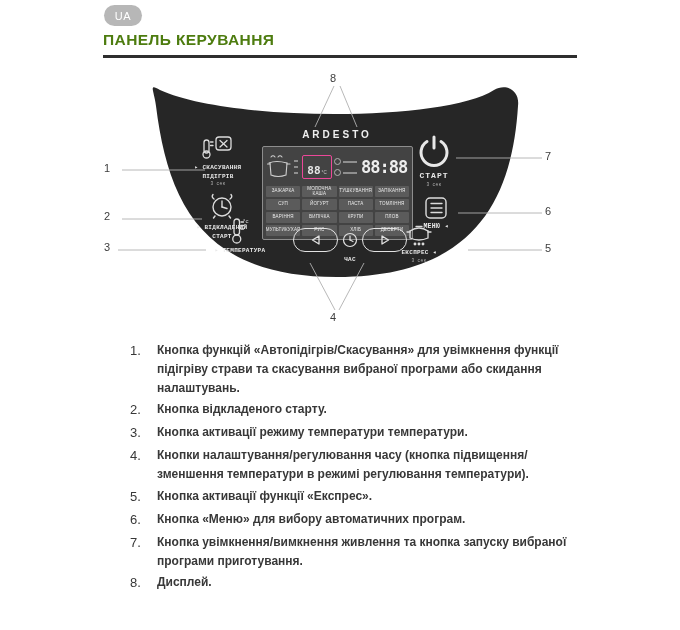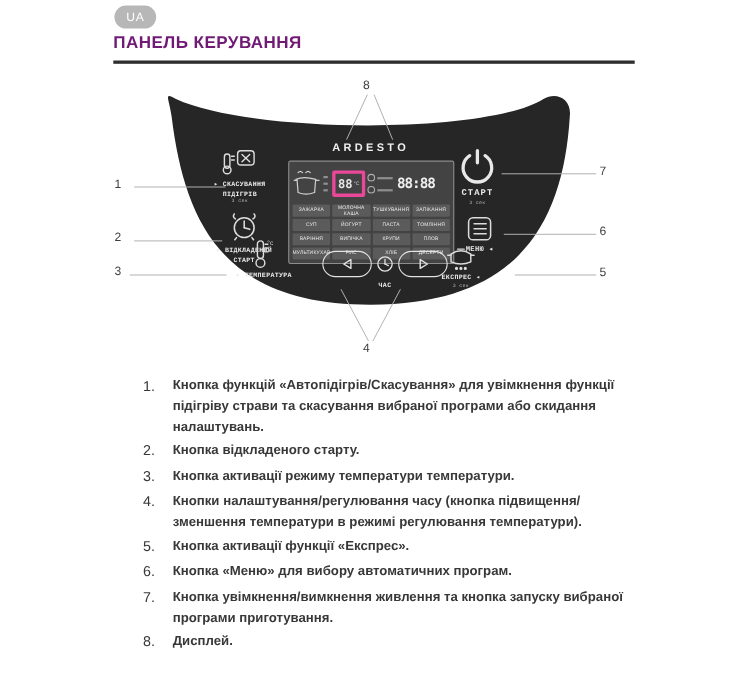--- a/index.html
+++ b/index.html
@@ -12,21 +12,21 @@
 
   
   .lang-badge{
     position:absolute;left:104px;top:5px;width:38px;height:21px;
     background:#b7b7b7;border-radius:11px;color:#ffffff;
     font-size:11px;font-weight:normal;display:flex;align-items:center;justify-content:center;
     letter-spacing:.5px;
   }
   .page-title{
     position:absolute;left:103px;top:31px;margin:0;
-    font-size:15.5px;font-weight:bold;color:#701a75;letter-spacing:.4px;
+    font-size:15.5px;font-weight:bold;color:#4d7c0f;letter-spacing:.4px;
   }
   .title-rule{
     position:absolute;left:103px;top:55px;width:474px;height:2.5px;background:#2e2e2e;
   }
 
   
   .diagram{position:absolute;left:0;top:70px;width:680px;height:262px;}
   .panel-svg{position:absolute;left:0;top:0;width:680px;height:262px;}
 
   .callout{
@@ -73,32 +73,32 @@
   }
 
   
   .display{
     position:absolute;left:262px;top:76px;width:151px;height:94px;
     background:#434343;border:1.5px solid #8d8d8d;border-radius:2px;
     box-sizing:border-box;padding:3px;display:flex;flex-direction:column;
   }
   .disp-top{display:flex;align-items:center;height:34px;gap:2px;}
   .temp-box{
-    width:30px;height:24px;border:3px solid #ec4899;border-radius:2px;
-    display:flex;align-items:center;justify-content:center;gap:1px;padding:2px 1px;
+    width:30px;height:24px;border:1px solid #ec4899;border-radius:2px;
+    display:flex;align-items:flex-end;justify-content:center;gap:1px;padding:2px 1px;
     box-sizing:border-box;
   }
   .temp-val{font-family:"DejaVu Sans Mono",monospace;font-size:11px;font-weight:bold;color:#e8e8e8;line-height:1;}
   .temp-unit{font-size:4.5px;color:#cfcfcf;line-height:1.6;}
   .indicators{display:flex;flex-direction:column;gap:4px;width:24px;}
   .ind-row{display:flex;align-items:center;gap:2px;}
   .ind-dot{width:5px;height:5px;border:1px solid #b0b0b0;border-radius:50%;}
   .ind-bar{width:14px;height:2px;background:#8f8f8f;}
   .time-val{
-    font-family:"DejaVu Sans Mono",monospace;font-size:13px;font-weight:bold;
+    font-family:"DejaVu Sans Mono",monospace;font-size:17px;font-weight:bold;
     color:#eeeeee;letter-spacing:-1px;margin-left:1px;line-height:1;
   }
   .prog-grid{
     flex:1;display:grid;grid-template-columns:repeat(4,1fr);grid-auto-rows:1fr;
     gap:2px;margin-top:2px;
   }
   .prog-cell{
     background:#5b5b5b;border-radius:1px;color:#e9e9e9;
     font-size:4.5px;line-height:1;display:flex;align-items:center;justify-content:center;
     text-align:center;overflow:hidden;letter-spacing:.2px;

